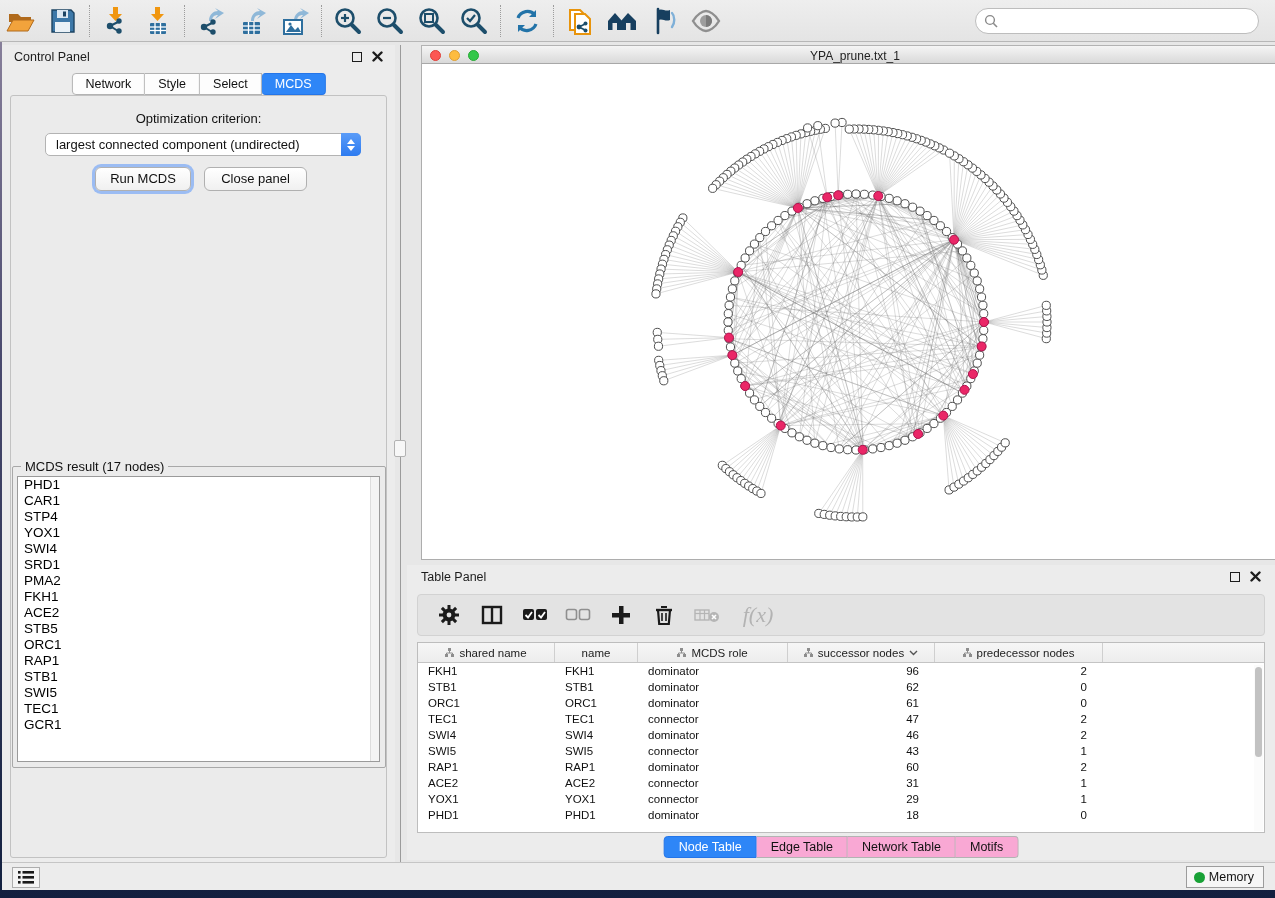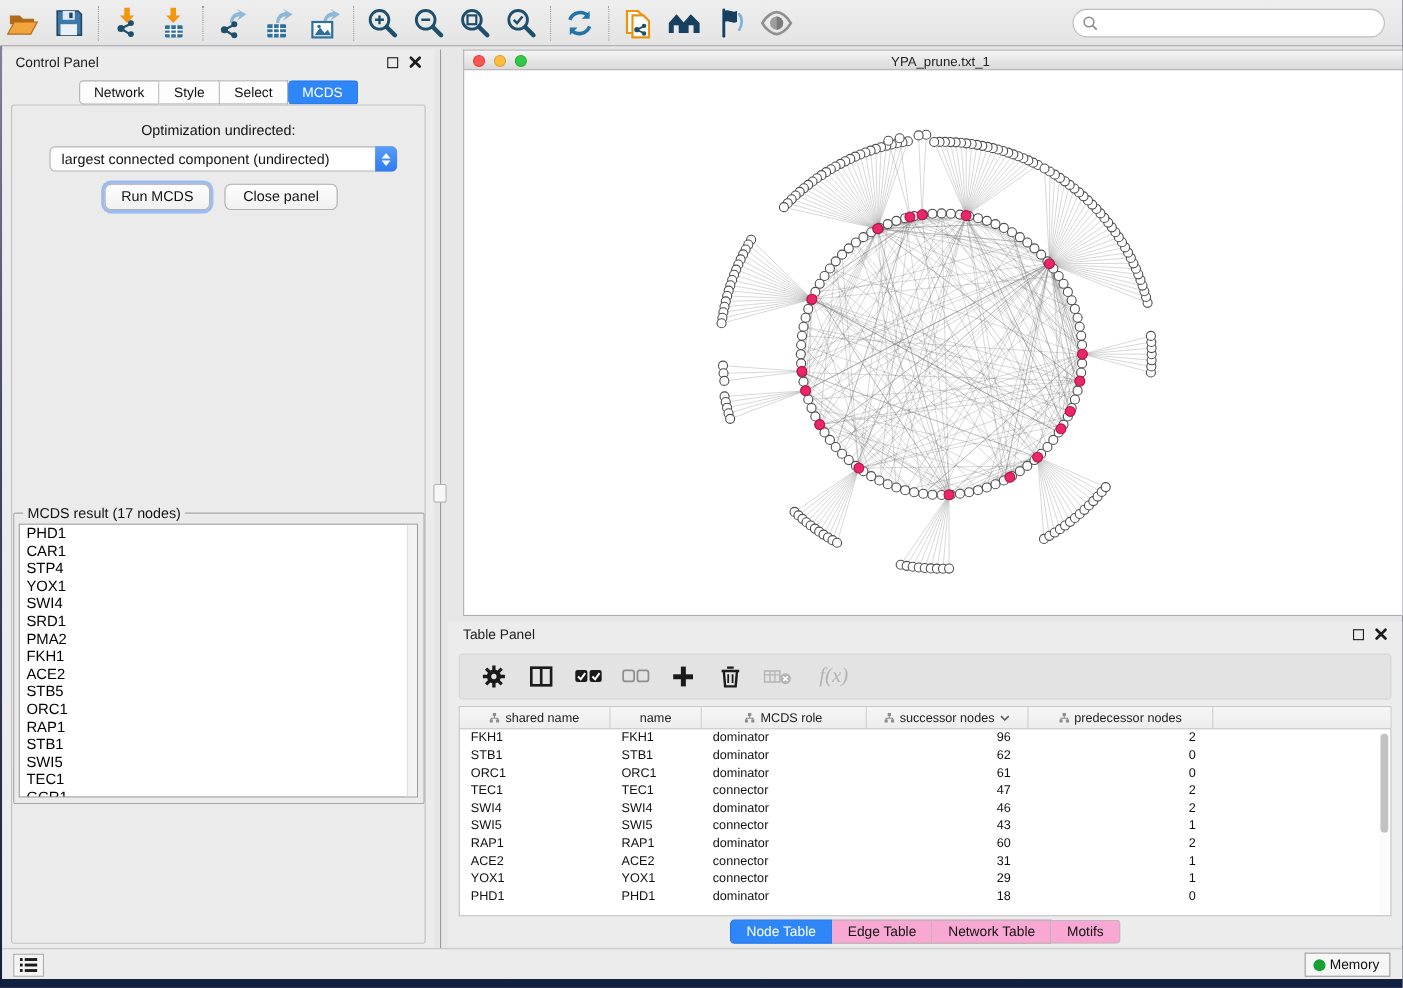--- a/index.html
+++ b/index.html
@@ -41,21 +41,21 @@
                border:1px solid #b3b3b3; border-radius:5px; display:flex; align-items:center; }
   .criterion .val { flex:1; font-size:13px; color:#111; padding-left:10px; white-space:nowrap; overflow:hidden; }
   .stepper { width:20px; height:23px; margin-right:-1px; background:linear-gradient(180deg,#5a9cf8,#2d7bf0);
              border-radius:0 5px 5px 0; display:flex; flex-direction:column; align-items:center; justify-content:center; gap:2px; }
   .tri-up { width:0; height:0; border-left:4px solid transparent; border-right:4px solid transparent; border-bottom:5px solid #fff; }
   .tri-dn { width:0; height:0; border-left:4px solid transparent; border-right:4px solid transparent; border-top:5px solid #fff; }
   .cp-btn { position:absolute; top:122px; height:24px; background:linear-gradient(180deg,#ffffff,#f0f0f0);
             border:1px solid #b0b0b0; border-radius:6px; font-size:13px; color:#111; text-align:center; line-height:22px; }
   .btn-run { left:93px; width:96px; box-shadow:0 0 0 3px rgba(90,150,250,.55); }
   .btn-close { left:202px; width:103px; }
-  .mcds-field { position:absolute; left:10px; top:421px; width:374px; height:265px;
+  .mcds-field { position:absolute; left:10px; top:421px; width:374px; height:302px;
                 border:1px solid #a8a8a8; border-radius:2px; }
   .mcds-legend { position:absolute; left:8px; top:-8px; background:#ebebeb; padding:0 4px; font-size:13px; color:#111; }
   .mcds-list { position:absolute; left:4px; top:9px; right:5px; bottom:5px; background:#fff;
                border:1px solid #9a9a9a; overflow:hidden; }
   .mcds-item { font-size:13.5px; color:#000; line-height:16px; padding-left:6px; }
   .mcds-scroll { position:absolute; top:0; bottom:0; right:0; width:9px; background:#f4f4f4; border-left:1px solid #ddd; }
 
   
   .vsplit-line { position:absolute; left:398px; top:3px; width:1px; height:817px; background:#9b9b9b; }
   .split-grip { position:absolute; left:392px; top:398px; width:12px; height:17px; background:#f7f7f7;
@@ -71,21 +71,21 @@
   .net-client { position:absolute; left:0; top:19px; width:868px; height:496px; background:#fff;
                 border:1px solid #adadad; border-top:none; }
 
   
   .tpanel { position:absolute; left:405px; top:523px; width:868px; height:295px; background:#ececec; }
   .tp-titlebar { position:absolute; left:0; top:0; width:100%; height:24px; }
   .tp-titlebar .panel-title { position:absolute; left:14px; top:5px; }
   .tp-toolbar { position:absolute; left:10px; top:29px; width:848px; height:42px; background:#e3e3e3;
                 border:1px solid #d2d2d2; border-radius:4px; display:flex; align-items:center; gap:17px; padding-left:18px; }
   .tp-ic { display:flex; align-items:center; justify-content:center; width:26px; height:26px; }
-  .fx { font-family:"Liberation Serif", serif; font-style:italic; font-size:19px; color:#b3b3b3; }
+  .fx { font-family:"Liberation Serif", serif; font-style:italic; font-size:22px; color:#b3b3b3; }
   .tbl { position:absolute; left:10px; top:77px; width:848px; height:191px; background:#fff; border:1px solid #bdbdbd; }
   .tbl-head { display:grid; grid-template-columns:137px 83px 150px 147px 168px 1fr; height:20px;
               background:linear-gradient(180deg,#f6f6f6,#ededed); border-bottom:1px solid #c4c4c4; }
   .th { display:flex; align-items:center; justify-content:center; gap:5px; font-size:11.5px; color:#222;
         border-right:1px solid #cfcfcf; overflow:hidden; }
   .th:last-child { border-right:none; }
   .tbl-body { position:relative; }
   .tr { display:grid; grid-template-columns:137px 83px 150px 147px 168px 1fr; height:16px; }
   .td { font-size:11.5px; color:#111; line-height:16px; padding-left:10px; white-space:nowrap; }
   .td.num { text-align:right; padding-right:16px; }
@@ -291,21 +291,21 @@
           </svg>
         </span>
       </div>
       <div class="cp-content"></div>
       <div class="cp-tabs" id="cp-tabs">
           <div class="cp-tab">Network</div>
           <div class="cp-tab">Style</div>
           <div class="cp-tab">Select</div>
           <div class="cp-tab sel">MCDS</div>
         </div>
-      <div class="opt-label">Optimization undirected:</div>
+      <div class="opt-label">Optimization criterion:</div>
       <div class="criterion">
         <span class="val">largest connected component (undirected)</span>
         <span class="stepper">
           <span class="tri-up"></span>
             <span class="tri-dn"></span>
         </span>
       </div>
       <div class="cp-btn btn-run">Run MCDS</div>
       <div class="cp-btn btn-close">Close panel</div>
       <div class="mcds-field">

